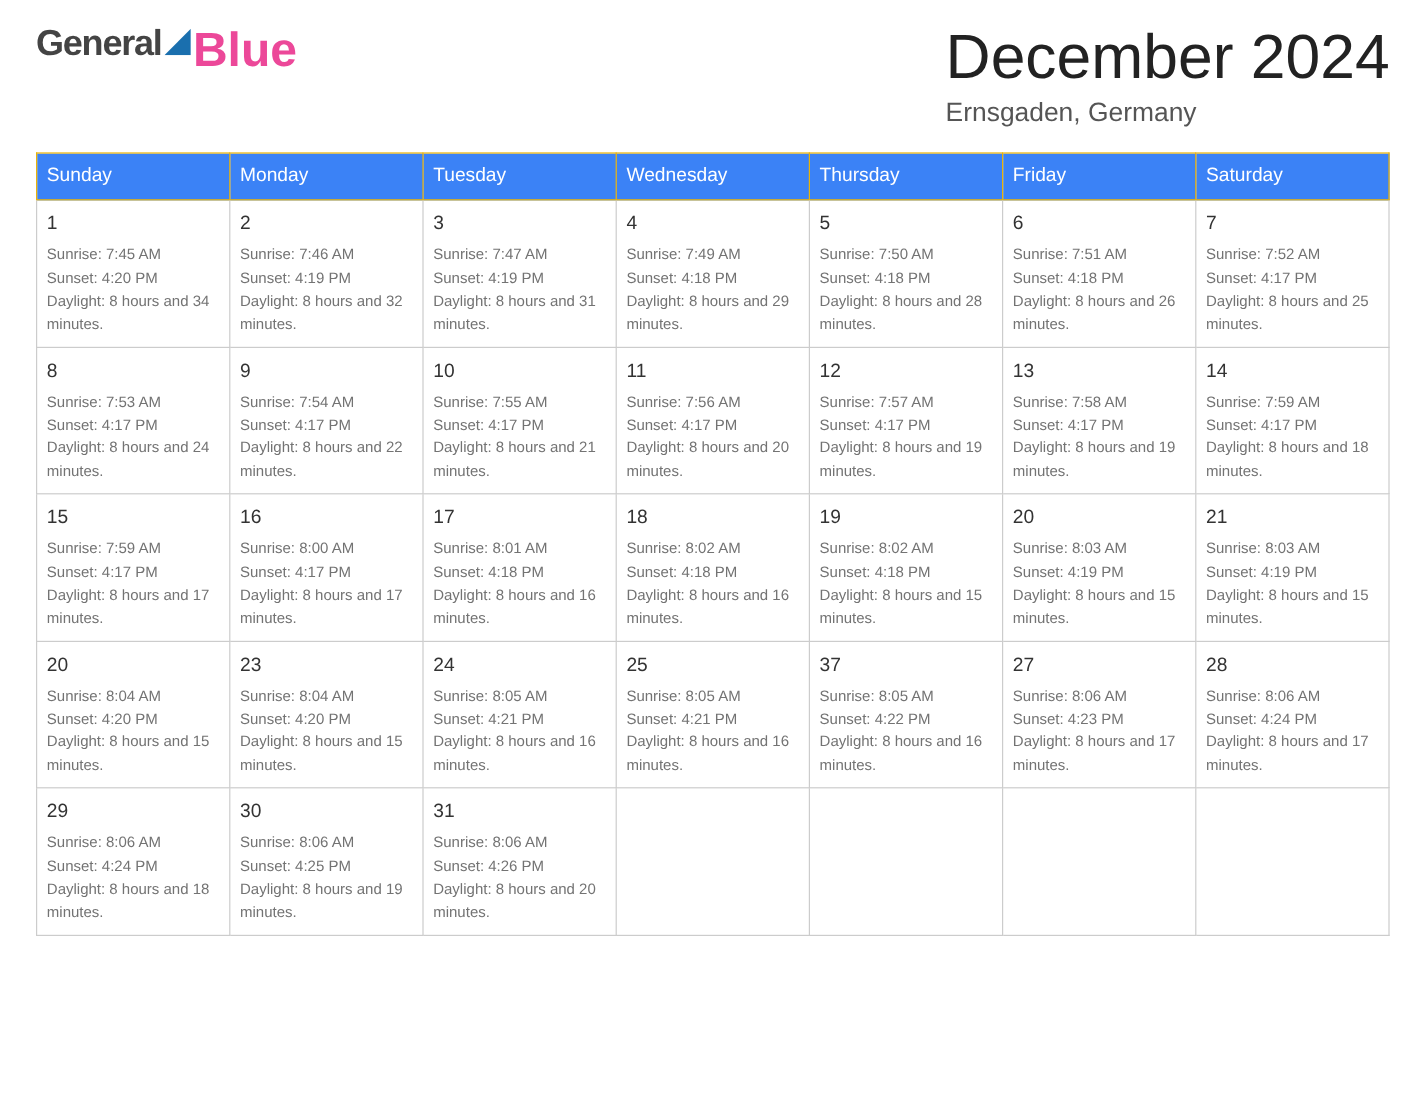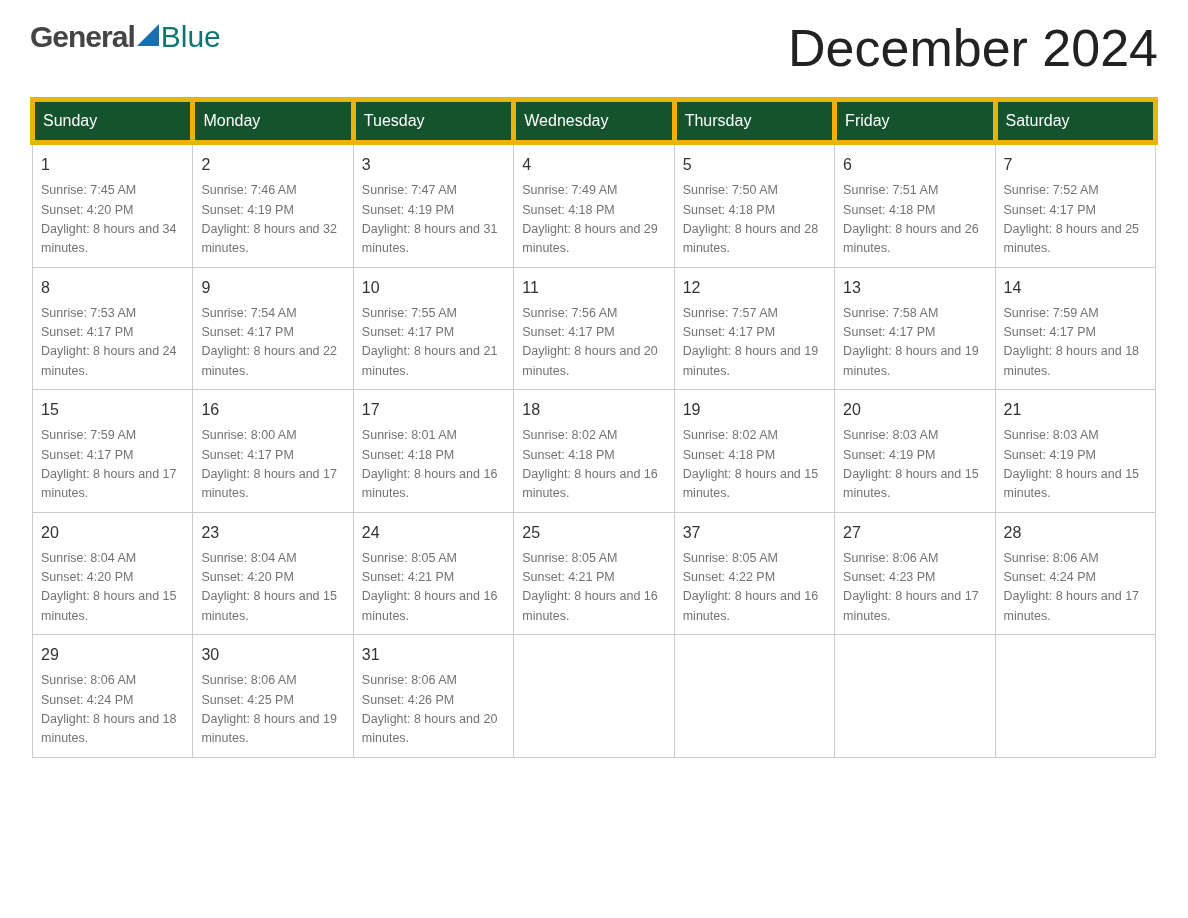--- a/index.html
+++ b/index.html
@@ -34,27 +34,27 @@
       font-size: 22px;
       color: #555;
       margin-top: 4px;
     }
     .calendar-table {
       width: 100%;
       border-collapse: collapse;
       border: 1px solid #999;
     }
     .calendar-table th {
-      background-color: #14532d;
+      background-color: #3b82f6;
       color: white;
       padding: 10px 8px;
       font-size: 16px;
       font-weight: normal;
       text-align: left;
-      border: 5px solid #eab308;
+      border: 1px solid #eab308;
     }
     .calendar-table td {
       vertical-align: top;
       padding: 8px;
       border: 1px solid #ccc;
       width: 14.28%;
       font-size: 13px;
       color: #333;
       line-height: 1.5;
       min-height: 100px;
@@ -80,23 +80,23 @@
       display: flex;
       align-items: center;
     }
     .logo-g-text {
       font-size: 30px;
       font-weight: bold;
       color: #444;
       letter-spacing: -1px;
     }
     .logo-b-text {
-      font-size: 30px;
-      font-weight: normal;
-      color: #0f766e;
+      font-size: 40px;
+      font-weight: bold;
+      color: #ec4899;
     }
   </style>
 </head>
 <body>
 
 <div class="header">
   <div class="logo">
     <div class="logo-row">
       <span class="logo-g-text">General</span>
       <span style="display:inline-block;margin:0 2px;">
@@ -104,20 +104,21 @@
           <polygon points="0,22 22,22 22,0" fill="#1a6fae"></polygon>
         </svg>
       </span>
     </div>
     <div>
       <span class="logo-b-text">Blue</span>
     </div>
   </div>
   <div class="title-block">
     <div class="month-title">December 2024</div>
+    <div class="location">Ernsgaden, Germany</div>
   </div>
 </div>
 
 <table class="calendar-table">
   <thead>
     <tr>
       <th>Sunday</th>
       <th>Monday</th>
       <th>Tuesday</th>
       <th>Wednesday</th>

